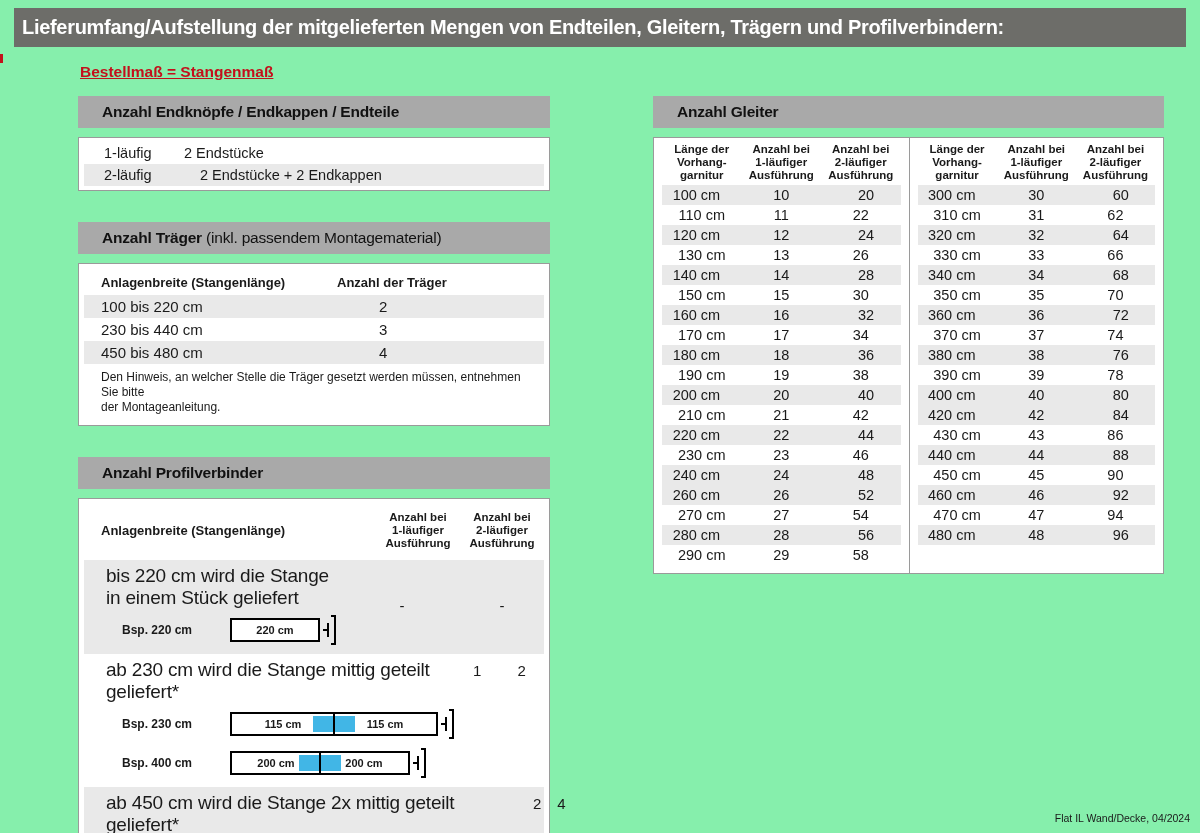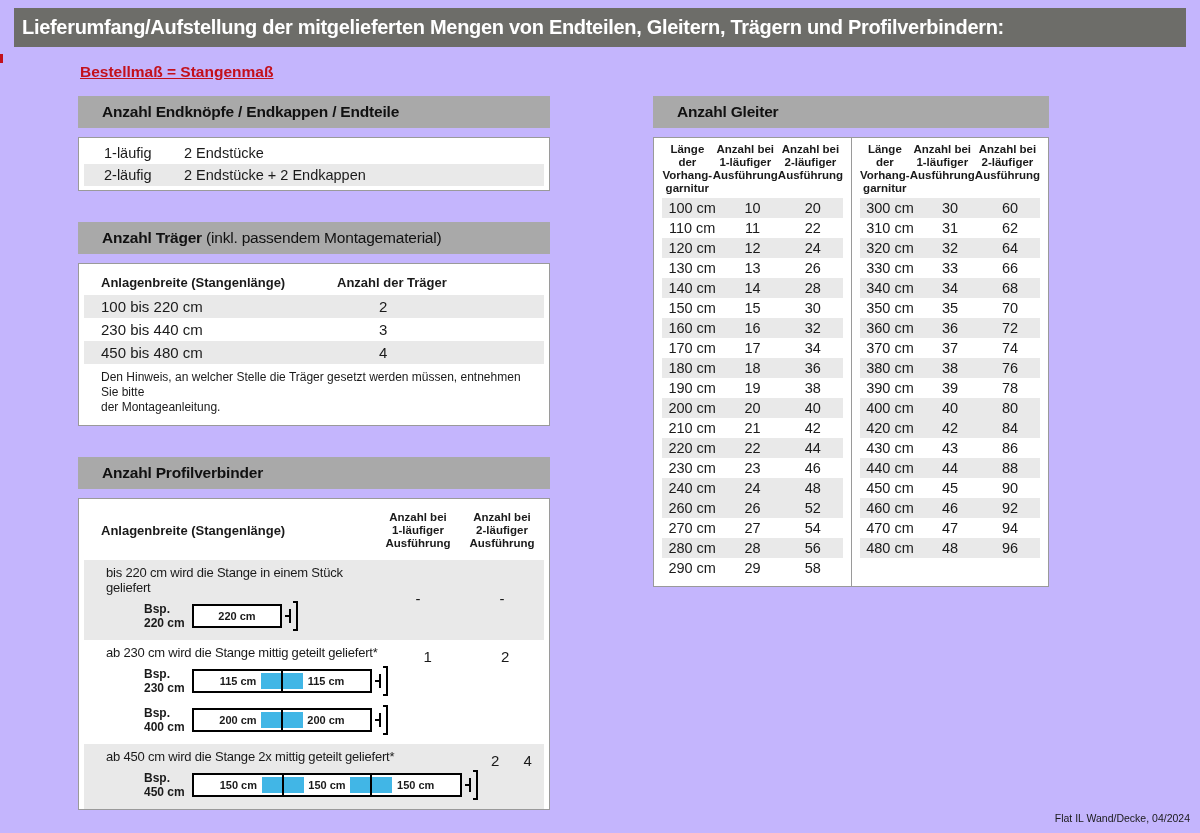--- a/index.html
+++ b/index.html
@@ -1,35 +1,35 @@
 <!DOCTYPE html>
 <html><head>
 <meta charset="utf-8">
 <style>
   * { margin:0; padding:0; box-sizing:border-box; }
   html,body { background:#fff; }
   body { font-family:"Liberation Sans","DejaVu Sans",sans-serif; color:#1a1a1a; }
-  .page { position:relative; width:1200px; height:833px; background:#c4b5fd; overflow:hidden; }
+  .page { position:relative; width:1200px; height:833px; background:#86efac; overflow:hidden; }
 
   
   .topbar { position:absolute; left:14px; right:14px; top:8px; height:39px;
             background:#6d6d69; color:#fff; display:flex; align-items:center;
             padding-left:8px; font-size:20px; font-weight:bold; letter-spacing:-0.3px; }
   .edge-mark { position:absolute; left:0; top:54px; width:3px; height:9px; background:#c3101b; }
   .subtitle { position:absolute; left:80px; top:63px; font-size:15.5px; font-weight:bold; color:#c3101b;text-decoration:underline; }
   .footer { position:absolute; right:10px; top:812px; font-size:10.5px; color:#1a1a1a; }
 
   .col-left  { position:absolute; left:78px;  top:96px; width:472px; }
-  .col-right { position:absolute; left:653px; top:96px; width:396px; }
+  .col-right { position:absolute; left:653px; top:96px; width:511px; }
 
   .secbar { height:32px; line-height:32px; background:#a9a9a9; padding-left:24px;
             font-size:15.5px; font-weight:bold; color:#111; letter-spacing:-0.2px; margin-bottom:9px; }
   .secbar .light { font-weight:normal; }
   .box { border:1px solid #9a9a9a; background:#fff; }
-  .stripe { background:#e9e9e9; }
+  .stripe { background:#e9e9e9;gap:16px; }
 
   
   .et-box { padding:4px 5px; margin-bottom:31px; }
   .et-row { display:flex; height:22px; line-height:22px; font-size:14.5px; }
   .et-label { width:100px; padding-left:20px; }
   .et-value { flex:1; }
 
   
   .tr-box { padding:5px 5px 8px; margin-bottom:31px; }
   .tr-head { display:flex; height:26px; align-items:center; font-size:13px; font-weight:bold; }
@@ -43,24 +43,24 @@
   
   .pf-box { padding:4px 5px 0; }
   .pf-head { display:flex; padding:8px 0 10px; }
   .pf-head .c1 { flex:1; align-self:center; font-size:13px; font-weight:bold; padding-left:17px; }
   .pf-hcell { width:84px; text-align:center; font-size:11.5px; font-weight:bold;
               line-height:13px; white-space:pre-line; }
   .prow { display:flex; padding:5px 0 8px; }
   .prow .pmain { flex:1; }
   .prow .pcol { width:84px; text-align:center; font-size:15px; padding-top:3px; }
   .prow.center-vals .pcol { align-self:center; padding-top:0; }
-  .p-headline { font-size:13px; padding:0 0 5px 22px; letter-spacing:-0.2px; }
+  .p-headline { font-size:19px; padding:0 0 5px 22px; letter-spacing:-0.2px; }
   .ex-row { display:flex; align-items:center; margin-bottom:7px; }
   .ex-row:last-child { margin-bottom:0; }
-  .ex-label { width:108px; padding-left:60px; font-size:12px; font-weight:bold; }
+  .ex-label { width:146px; padding-left:38px; font-size:12px; font-weight:bold; }
   .rod { position:relative; display:flex; height:24px; border:2px solid #000; background:#fff; }
   .rod-seg { flex:1; display:flex; align-items:center; justify-content:center;
              font-size:11px; font-weight:bold; z-index:2; }
   .rod-conn { position:absolute; top:2px; bottom:2px; width:42px; background:#41b6e6; z-index:1; }
   .rod-conn::after { content:""; position:absolute; left:50%; top:-2px; bottom:-2px;
                      width:2px; margin-left:-1px; background:#000; }
   .rod-bracket { margin-left:3px; display:flex; align-items:center; }
 
   
   .gl-box { display:flex; }
@@ -159,21 +159,21 @@
               </div>
             </div>
             <div class="pcol">-</div>
             <div class="pcol">-</div>
           </div>
           <div class="prow">
             <div class="pmain">
               <div class="p-headline">ab 230 cm wird die Stange mittig geteilt geliefert*</div>
               <div class="ex-row">
                 <div class="ex-label">Bsp. 230 cm</div>
-                <div class="rod" style="width: 180px;">
+                <div class="rod" style="width: 208px;">
                   <div class="rod-seg">115 cm</div>
                   <div class="rod-seg">115 cm</div>
                   <div class="rod-conn" style="left: calc(50% - 21px);"></div>
                 </div>
                 <span class="rod-bracket">
                   <svg width="14" height="32" viewBox="0 0 14 32">
                     <path d="M0 16 H5" stroke="#000" stroke-width="2" fill="none"></path>
                     <path d="M5 9 V23" stroke="#000" stroke-width="2" fill="none"></path>
                     <path d="M8 2 H12 V30 H8" stroke="#000" stroke-width="2" fill="none"></path>
                   </svg>

